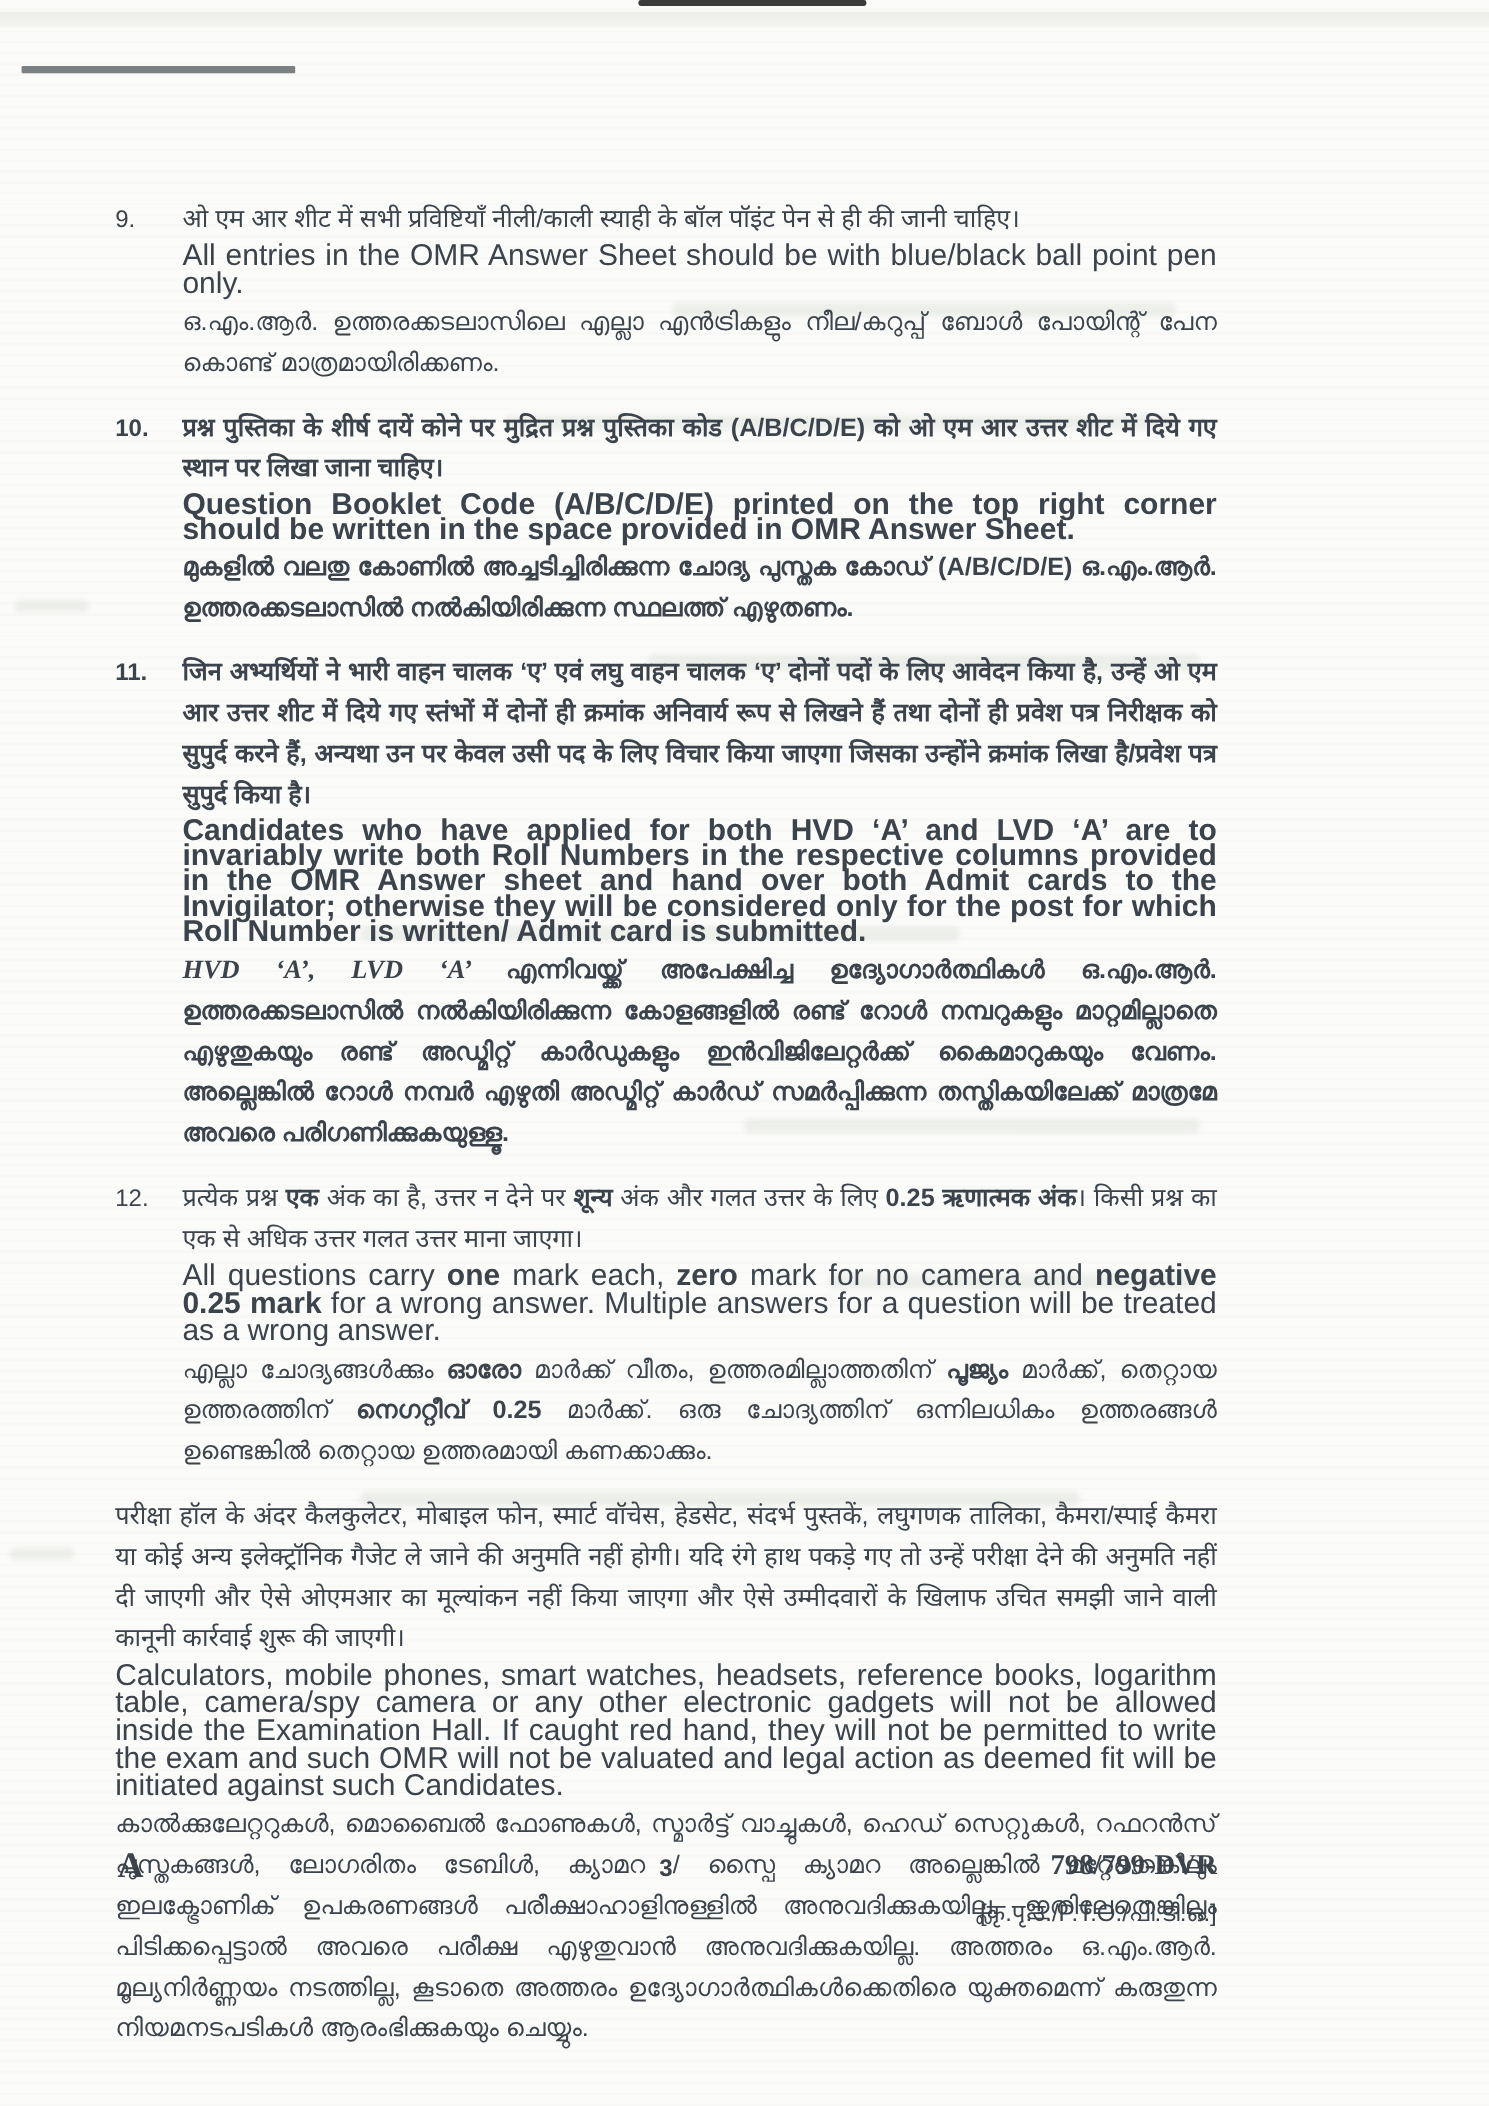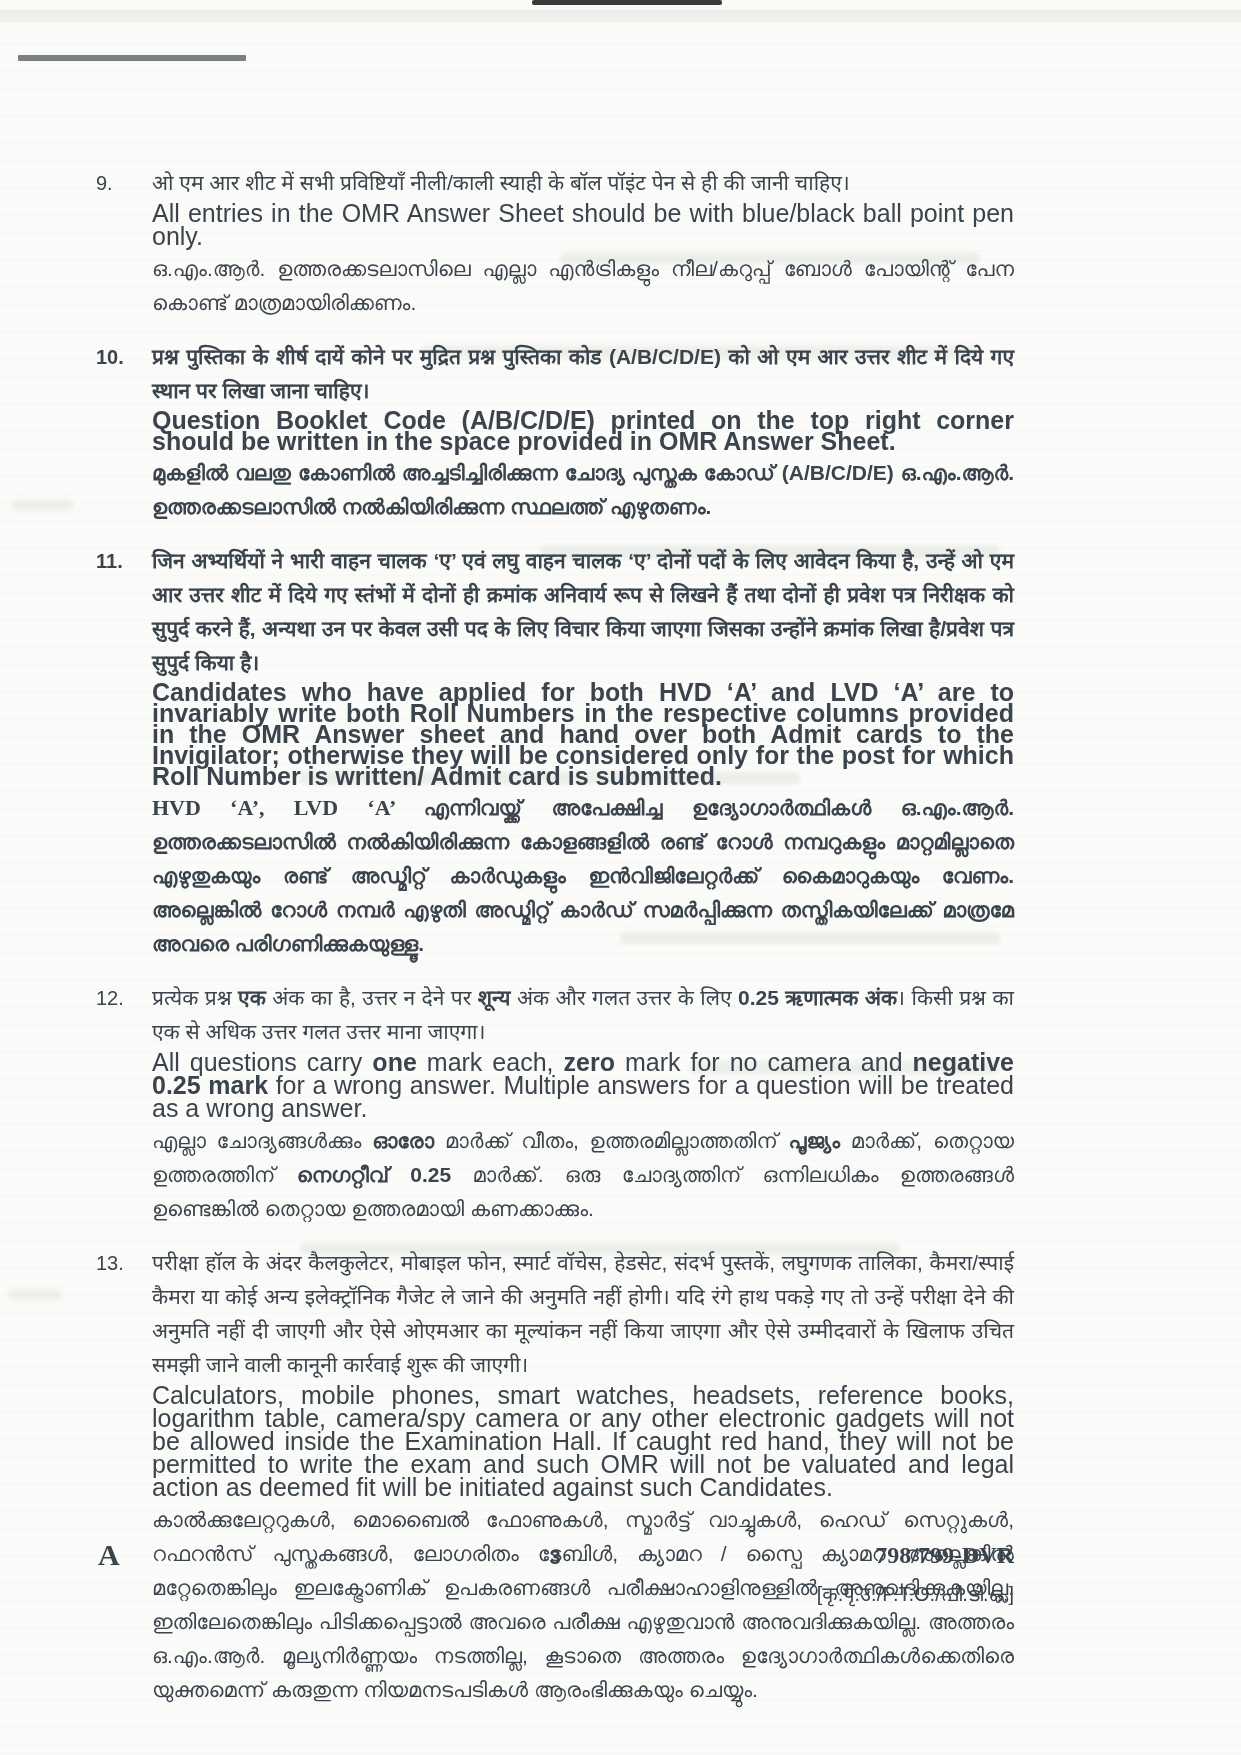--- a/index.html
+++ b/index.html
@@ -45,21 +45,21 @@
 
   .hi { margin:0;           font-size:21px; line-height:34px; text-align:justify; }
   .en { margin:2px 0 0 0;   font-size:25px; line-height:23px; text-align:justify; }
   .ml { margin:4px 0 0 0;   font-size:21px; line-height:34px; text-align:justify; }
 
   #item-10 .num, #item-10 .hi, #item-10 .en, #item-10 .ml,
   #item-11 .num, #item-11 .hi, #item-11 .en, #item-11 .ml { font-weight:700; }
   #item-10 .en, #item-11 .en { line-height:21px; }
 
   .b { font-weight:700; }
-  .serif { font-family:"Liberation Serif", serif; font-size:22px; }
+  .serif { font-family:"Liberation Serif", serif; font-size:22px;font-style:italic; }
 
   
   .footer-row { position:absolute; left:96px; top:1538px; width:918px; height:40px; }
   .booklet-code { position:absolute; left:2px; top:0; font-family:"Liberation Serif", serif; font-weight:700; font-size:30px; }
   .page-number  { position:absolute; left:50%; transform:translateX(-50%); top:8px; font-weight:700; font-size:20px; }
   .paper-code   { position:absolute; right:0; top:4px; font-family:"Liberation Serif", serif; font-weight:700; font-size:24px; }
   .pto-row      { position:absolute; right:227px; top:1580px; font-size:20px; }
 </style>
 </head>
 <body>
@@ -111,21 +111,20 @@
     <div class="item" id="item-12">
       <div class="num">12.</div>
       <div class="body">
         <p class="hi"><span>प्रत्येक प्रश्न </span><span class="b">एक</span><span> अंक का है, उत्तर न देने पर </span><span class="b">शून्य</span><span> अंक और गलत उत्तर के लिए </span><span class="b">0.25 ऋणात्मक अंक</span><span>। किसी प्रश्न का एक से अधिक उत्तर गलत उत्तर माना जाएगा।</span></p>
         <p class="en"><span>All questions carry </span><span class="b">one</span><span> mark each, </span><span class="b">zero</span><span> mark for no camera and </span><span class="b">negative 0.25 mark</span><span> for a wrong answer. Multiple answers for a question will be treated as a wrong answer.</span></p>
         <p class="ml"><span>എല്ലാ ചോദ്യങ്ങൾക്കും </span><span class="b">ഓരോ</span><span> മാർക്ക് വീതം, ഉത്തരമില്ലാത്തതിന് </span><span class="b">പൂജ്യം</span><span> മാർക്ക്, തെറ്റായ ഉത്തരത്തിന് </span><span class="b">നെഗറ്റീവ് 0.25</span><span> മാർക്ക്. ഒരു ചോദ്യത്തിന് ഒന്നിലധികം ഉത്തരങ്ങൾ ഉണ്ടെങ്കിൽ തെറ്റായ ഉത്തരമായി കണക്കാക്കും.</span></p>
       </div>
     </div>
 
     <div class="item" id="item-13">
-      <div class="num">13.</div>
       <div class="body">
         <p class="hi">परीक्षा हॉल के अंदर कैलकुलेटर, मोबाइल फोन, स्मार्ट वॉचेस, हेडसेट, संदर्भ पुस्तकें, लघुगणक तालिका, कैमरा/स्पाई कैमरा या कोई अन्य इलेक्ट्रॉनिक गैजेट ले जाने की अनुमति नहीं होगी। यदि रंगे हाथ पकड़े गए तो उन्हें परीक्षा देने की अनुमति नहीं दी जाएगी और ऐसे ओएमआर का मूल्यांकन नहीं किया जाएगा और ऐसे उम्मीदवारों के खिलाफ उचित समझी जाने वाली कानूनी कार्रवाई शुरू की जाएगी।</p>
         <p class="en">Calculators, mobile phones, smart watches, headsets, reference books, logarithm table, camera/spy camera or any other electronic gadgets will not be allowed inside the Examination Hall. If caught red hand, they will not be permitted to write the exam and such OMR will not be valuated and legal action as deemed fit will be initiated against such Candidates.</p>
         <p class="ml">കാൽക്കുലേറ്ററുകൾ, മൊബൈൽ ഫോണുകൾ, സ്മാർട്ട് വാച്ചുകൾ, ഹെഡ് സെറ്റുകൾ, റഫറൻസ് പുസ്തകങ്ങൾ, ലോഗരിതം ടേബിൾ, ക്യാമറ / സ്പൈ ക്യാമറ അല്ലെങ്കിൽ മറ്റേതെങ്കിലും ഇലക്ട്രോണിക് ഉപകരണങ്ങൾ പരീക്ഷാഹാളിനുള്ളിൽ അനുവദിക്കുകയില്ല. ഇതിലേതെങ്കിലും പിടിക്കപ്പെട്ടാൽ അവരെ പരീക്ഷ എഴുതുവാൻ അനുവദിക്കുകയില്ല. അത്തരം ഒ.എം.ആർ. മൂല്യനിർണ്ണയം നടത്തില്ല, കൂടാതെ അത്തരം ഉദ്യോഗാർത്ഥികൾക്കെതിരെ യുക്തമെന്ന് കരുതുന്ന നിയമനടപടികൾ ആരംഭിക്കുകയും ചെയ്യും.</p>
       </div>
     </div>
 
   </main>
 
   <div class="footer-row">

